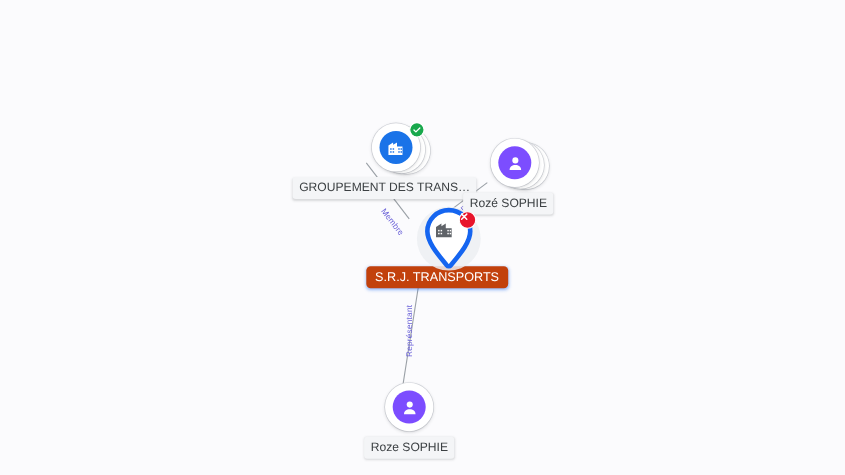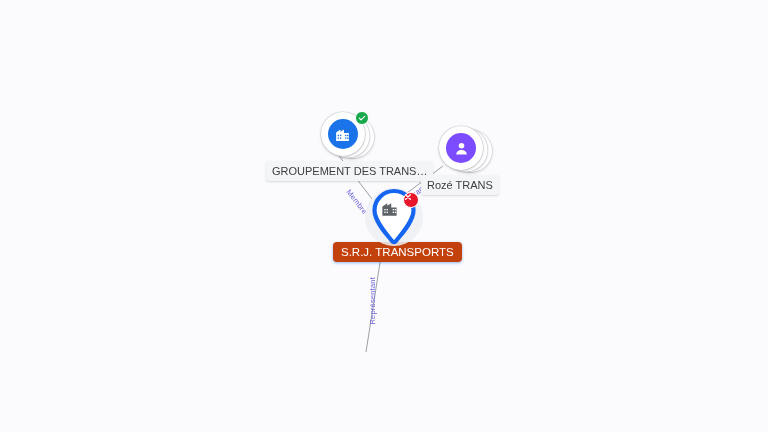--- a/index.html
+++ b/index.html
@@ -24,20 +24,21 @@
     position: absolute;
     left: 0; top: 0;
     width: 768px;
     height: 432px;
     pointer-events: none;
   }
   .node {
     position: absolute;
     display: flex;
     flex-direction: column;
+    align-items: center;
   }
   
   .stack {
     position: relative;
     width: 46px;
     height: 46px;
   }
   .stack .card {
     position: absolute;
     width: 44px;
@@ -210,21 +211,21 @@
         <div class="avatar-wrap">
           <div class="avatar person">
             <svg width="17" height="17" viewBox="0 0 24 24">
               <circle cx="12" cy="8.2" r="3.9" fill="#ffffff"></circle>
               <path d="M4.6 20.5c0-4.1 3.3-6.4 7.4-6.4s7.4 2.3 7.4 6.4z" fill="#ffffff"></path>
             </svg>
           </div>
         </div>
       </div>
     </div>
-    <div class="node-label">Rozé TRANS</div>
+    <div class="node-label">Rozé SOPHIE</div>
   </div>
 
   <div class="node" style="left:333px; top:186px;">
     <div style="position:relative; display:flex; justify-content:center; width:100px;">
       <div class="pin" style="margin-left:22px;">
         <div class="pin-halo"></div>
         <svg width="58" height="62" viewBox="0 0 58 62">
           <path d="M29 5 C18.2 5 9.5 13.6 9.5 24.3 C9.5 35.6 22 48.5 27.2 55.2
                    C28.1 56.4 29.9 56.4 30.8 55.2 C36 48.5 48.5 35.6 48.5 24.3
                    C48.5 13.6 39.8 5 29 5 Z" fill="#ffffff" stroke="#1565f0" stroke-width="4.2"></path>
@@ -245,14 +246,30 @@
         <div class="badge err" style="width:16px; height:16px; right:4px; top:6px;">
           <svg width="8" height="8" viewBox="0 0 24 24">
             <path d="M5 5 L19 19 M19 5 L5 19" stroke="#ffffff" stroke-width="4" stroke-linecap="round"></path>
           </svg>
         </div>
       </div>
     </div>
     <div class="node-label primary" style="margin-top:-6px;">S.R.J. TRANSPORTS</div>
   </div>
 
+  <div class="node" style="left:331px; top:348px;">
+    <div style="display:flex; justify-content:center; width:68px;">
+      <div class="stack" style="width:44px;">
+        <div class="card c1"></div>
+        <div class="avatar-wrap">
+          <div class="avatar person">
+            <svg width="17" height="17" viewBox="0 0 24 24">
+              <circle cx="12" cy="8.2" r="3.9" fill="#ffffff"></circle>
+              <path d="M4.6 20.5c0-4.1 3.3-6.4 7.4-6.4s7.4 2.3 7.4 6.4z" fill="#ffffff"></path>
+            </svg>
+          </div>
+        </div>
+      </div>
+    </div>
+    <div class="node-label">Roze SOPHIE</div>
+  </div>
 
 </div>
 
 </body></html>

